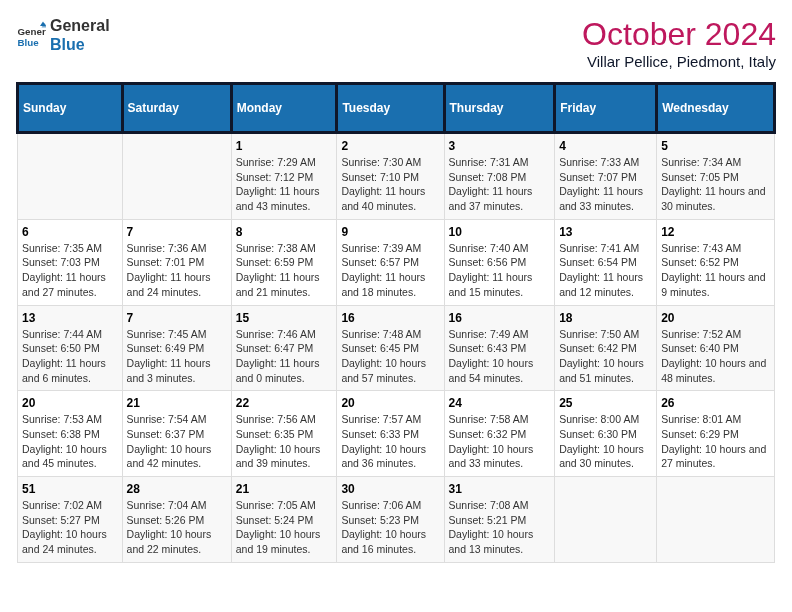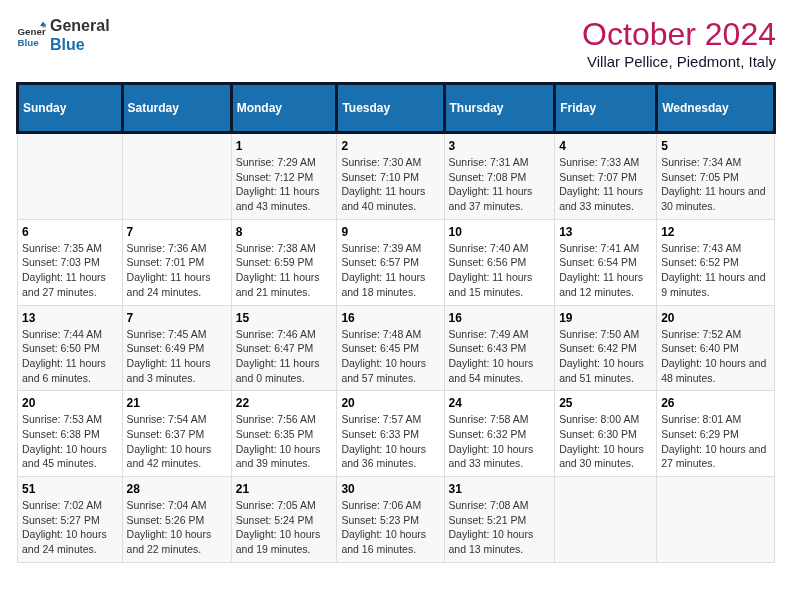--- a/index.html
+++ b/index.html
@@ -187,21 +187,21 @@
         </td>
         <td>
           <span class="day-number">16</span>
           <div class="day-info">Sunrise: 7:48 AM<br>Sunset: 6:45 PM<br>Daylight: 10 hours and 57 minutes.</div>
         </td>
         <td>
           <span class="day-number">16</span>
           <div class="day-info">Sunrise: 7:49 AM<br>Sunset: 6:43 PM<br>Daylight: 10 hours and 54 minutes.</div>
         </td>
         <td>
-          <span class="day-number">19</span>
+          <span class="day-number">18</span>
           <div class="day-info">Sunrise: 7:50 AM<br>Sunset: 6:42 PM<br>Daylight: 10 hours and 51 minutes.</div>
         </td>
         <td>
           <span class="day-number">20</span>
           <div class="day-info">Sunrise: 7:52 AM<br>Sunset: 6:40 PM<br>Daylight: 10 hours and 48 minutes.</div>
         </td>
       </tr>
       <tr>
         <td>
           <span class="day-number">20</span>

